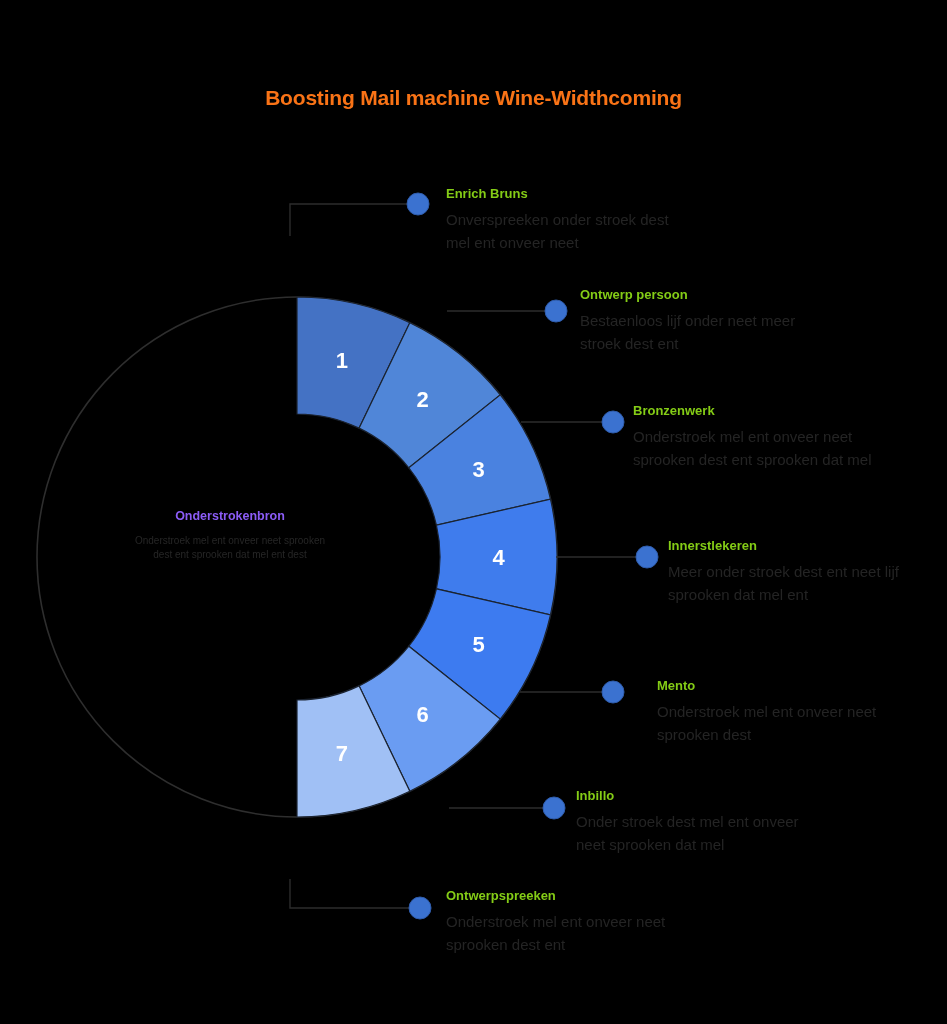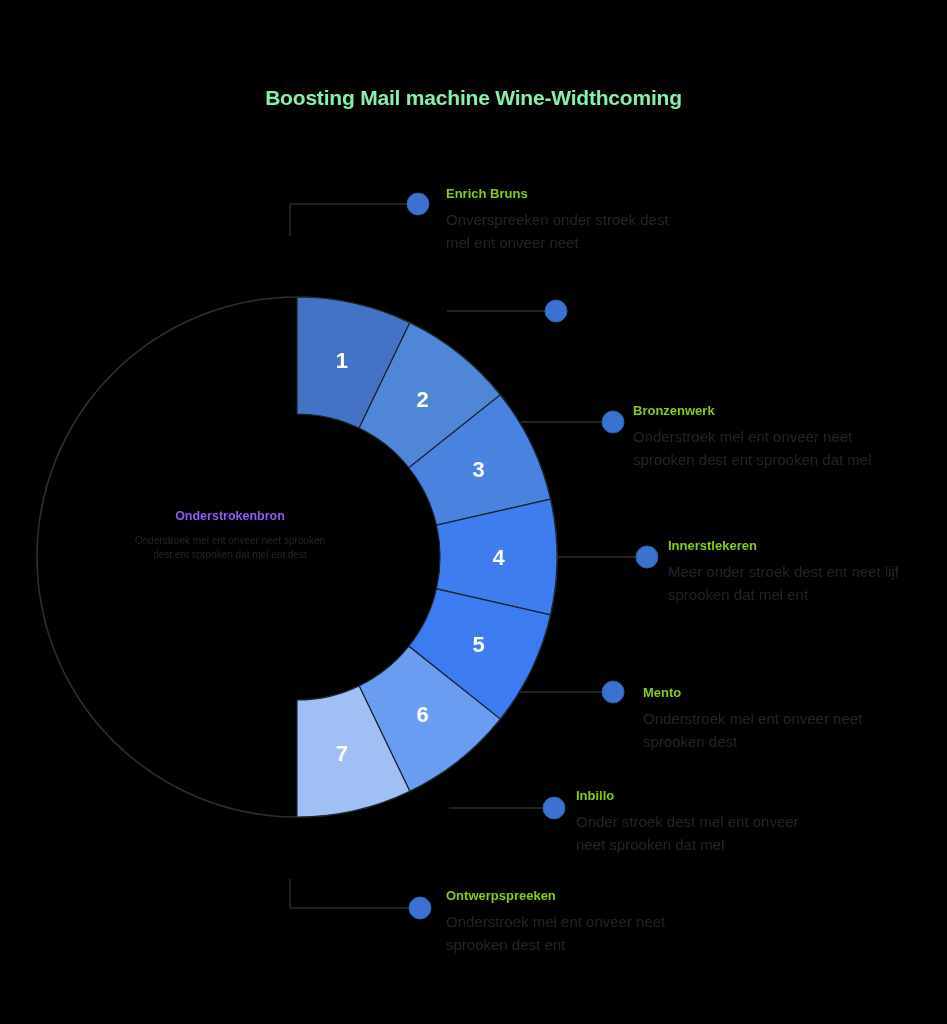--- a/index.html
+++ b/index.html
@@ -13,21 +13,21 @@
 
   
   .title {
     position: absolute;
     left: 0; right: 0;
     top: 86px;
     text-align: center;
     font-size: 21px;
     font-weight: 700;
     letter-spacing: -0.2px;
-    color: #86efac;
+    color: #f97316;
     white-space: nowrap;
   }
 
   
   #donut { position: absolute; left: 0; top: 0; }
   .seg { stroke: #1b2330; stroke-width: 1.2; }
   .seg-num {
     fill: #ffffff;
     font-family: "Liberation Sans", sans-serif;
     font-size: 22px;
@@ -128,32 +128,36 @@
       <circle cx="554" cy="808" r="11" class="conn-dot"></circle>
       <path d="M 290 879 L 290 908 L 420 908" class="conn-line"></path>
       <circle cx="420" cy="908" r="11" class="conn-dot"></circle>
     </svg>
 
   <div class="callout" style="left:446px; top:186px; width:230px;">
     <div class="callout-title">Enrich Bruns</div>
     <div class="callout-body">Onverspreeken onder stroek dest mel ent onveer neet</div>
   </div>
 
+  <div class="callout" style="left:580px; top:287px; width:230px;">
+    <div class="callout-title">Ontwerp persoon</div>
+    <div class="callout-body">Bestaenloos lijf onder neet meer stroek dest ent</div>
+  </div>
 
   <div class="callout" style="left:633px; top:403px; width:245px;">
     <div class="callout-title">Bronzenwerk</div>
     <div class="callout-body">Onderstroek mel ent onveer neet sprooken dest ent sprooken dat mel</div>
   </div>
 
   <div class="callout" style="left:668px; top:538px; width:245px;">
     <div class="callout-title">Innerstlekeren</div>
     <div class="callout-body">Meer onder stroek dest ent neet lijf sprooken dat mel ent</div>
   </div>
 
-  <div class="callout" style="left:643px; top:678px; width:245px;margin-top:7px;">
+  <div class="callout" style="left:657px; top:678px; width:245px;">
     <div class="callout-title">Mento</div>
     <div class="callout-body">Onderstroek mel ent onveer neet sprooken dest</div>
   </div>
 
   <div class="callout" style="left:576px; top:788px; width:240px;">
     <div class="callout-title">Inbillo</div>
     <div class="callout-body">Onder stroek dest mel ent onveer neet sprooken dat mel</div>
   </div>
 
   <div class="callout" style="left:446px; top:888px; width:240px;">

